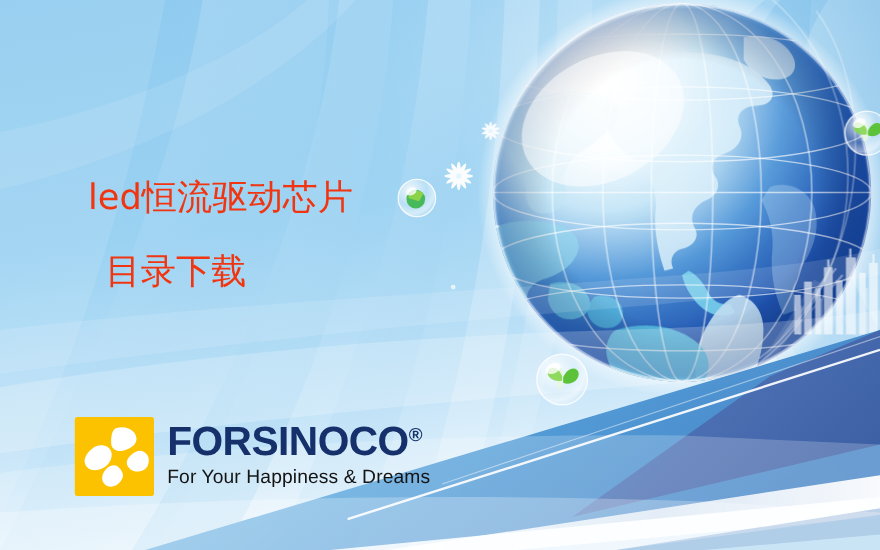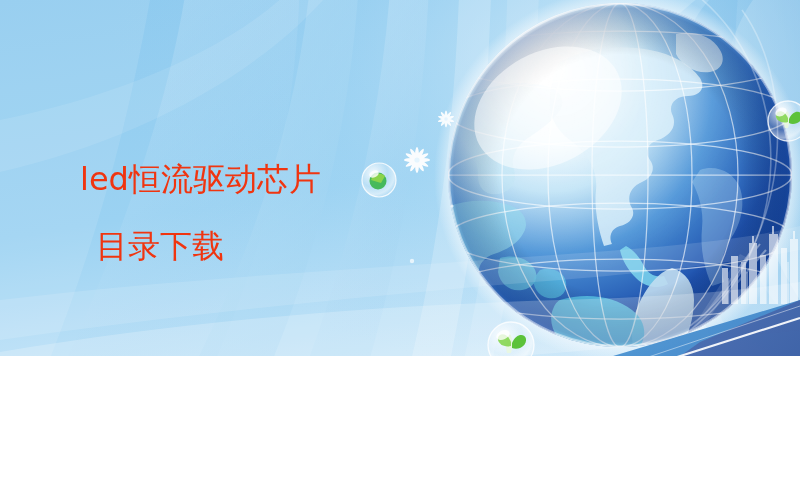--- a/index.html
+++ b/index.html
@@ -1,18 +1,18 @@
 <!DOCTYPE html>
 <html><head>
 <meta charset="utf-8">
 <style>
   html,body{margin:0;padding:0;background:#fff;}
   #stage{
     position:relative;
-    width:800px;height:356px;
+    width:800px;height:500px;
     overflow:hidden;
     font-family:"Liberation Sans", sans-serif;
     background:#fde047;
   }
   .layer{position:absolute;top:0;left:0;width:800px;height:500px;pointer-events:none;}
   .svgfill{display:block;}
 
   
   #headline{
     position:absolute;
@@ -362,14 +362,31 @@
         <ellipse cx="-7" cy="-9" rx="6" ry="4" fill="#ffffff" opacity=".78" transform="rotate(-25 -7 -9)"></ellipse>
       </g>
     </g>
   </svg>
 
   <div id="headline">
     <div class="line l1">led恒流驱动芯片</div>
     <div class="line l2">目录下载</div>
   </div>
 
+  <div id="logo">
+    <div id="logo-mark">
+      <svg width="72" height="72" viewBox="0 0 72 72" xmlns="http://www.w3.org/2000/svg">
+        <rect x="0" y="0" width="72" height="72" rx="3" fill="#fcc200"></rect>
+        <g fill="#ffffff">
+          <path d="M38,10 C47,8 55,12 56,19 C57,25 50,30 42,31 C36,31 33,28 33,23 C33,17 34,11 38,10 Z"></path>
+          <path d="M61,31 C67,33 69,39 66,45 C63,50 56,51 51,48 C47,45 46,41 49,37 C52,33 57,30 61,31 Z"></path>
+          <path d="M42,58 C38,64 31,65 27,61 C23,57 25,50 30,46 C34,43 38,43 41,47 C44,51 45,54 42,58 Z"></path>
+          <path d="M26,26 C32,27 35,32 33,38 C31,45 22,50 15,48 C9,46 7,40 11,34 C15,28 21,25 26,26 Z"></path>
+        </g>
+      </svg>
+    </div>
+    <div id="logo-text">
+      <div id="logo-word"><span>FORSINOCO</span><span class="reg">®</span></div>
+      <div id="logo-tag">For Your Happiness &amp; Dreams</div>
+    </div>
+  </div>
 
 </div>
 
 </body></html>

